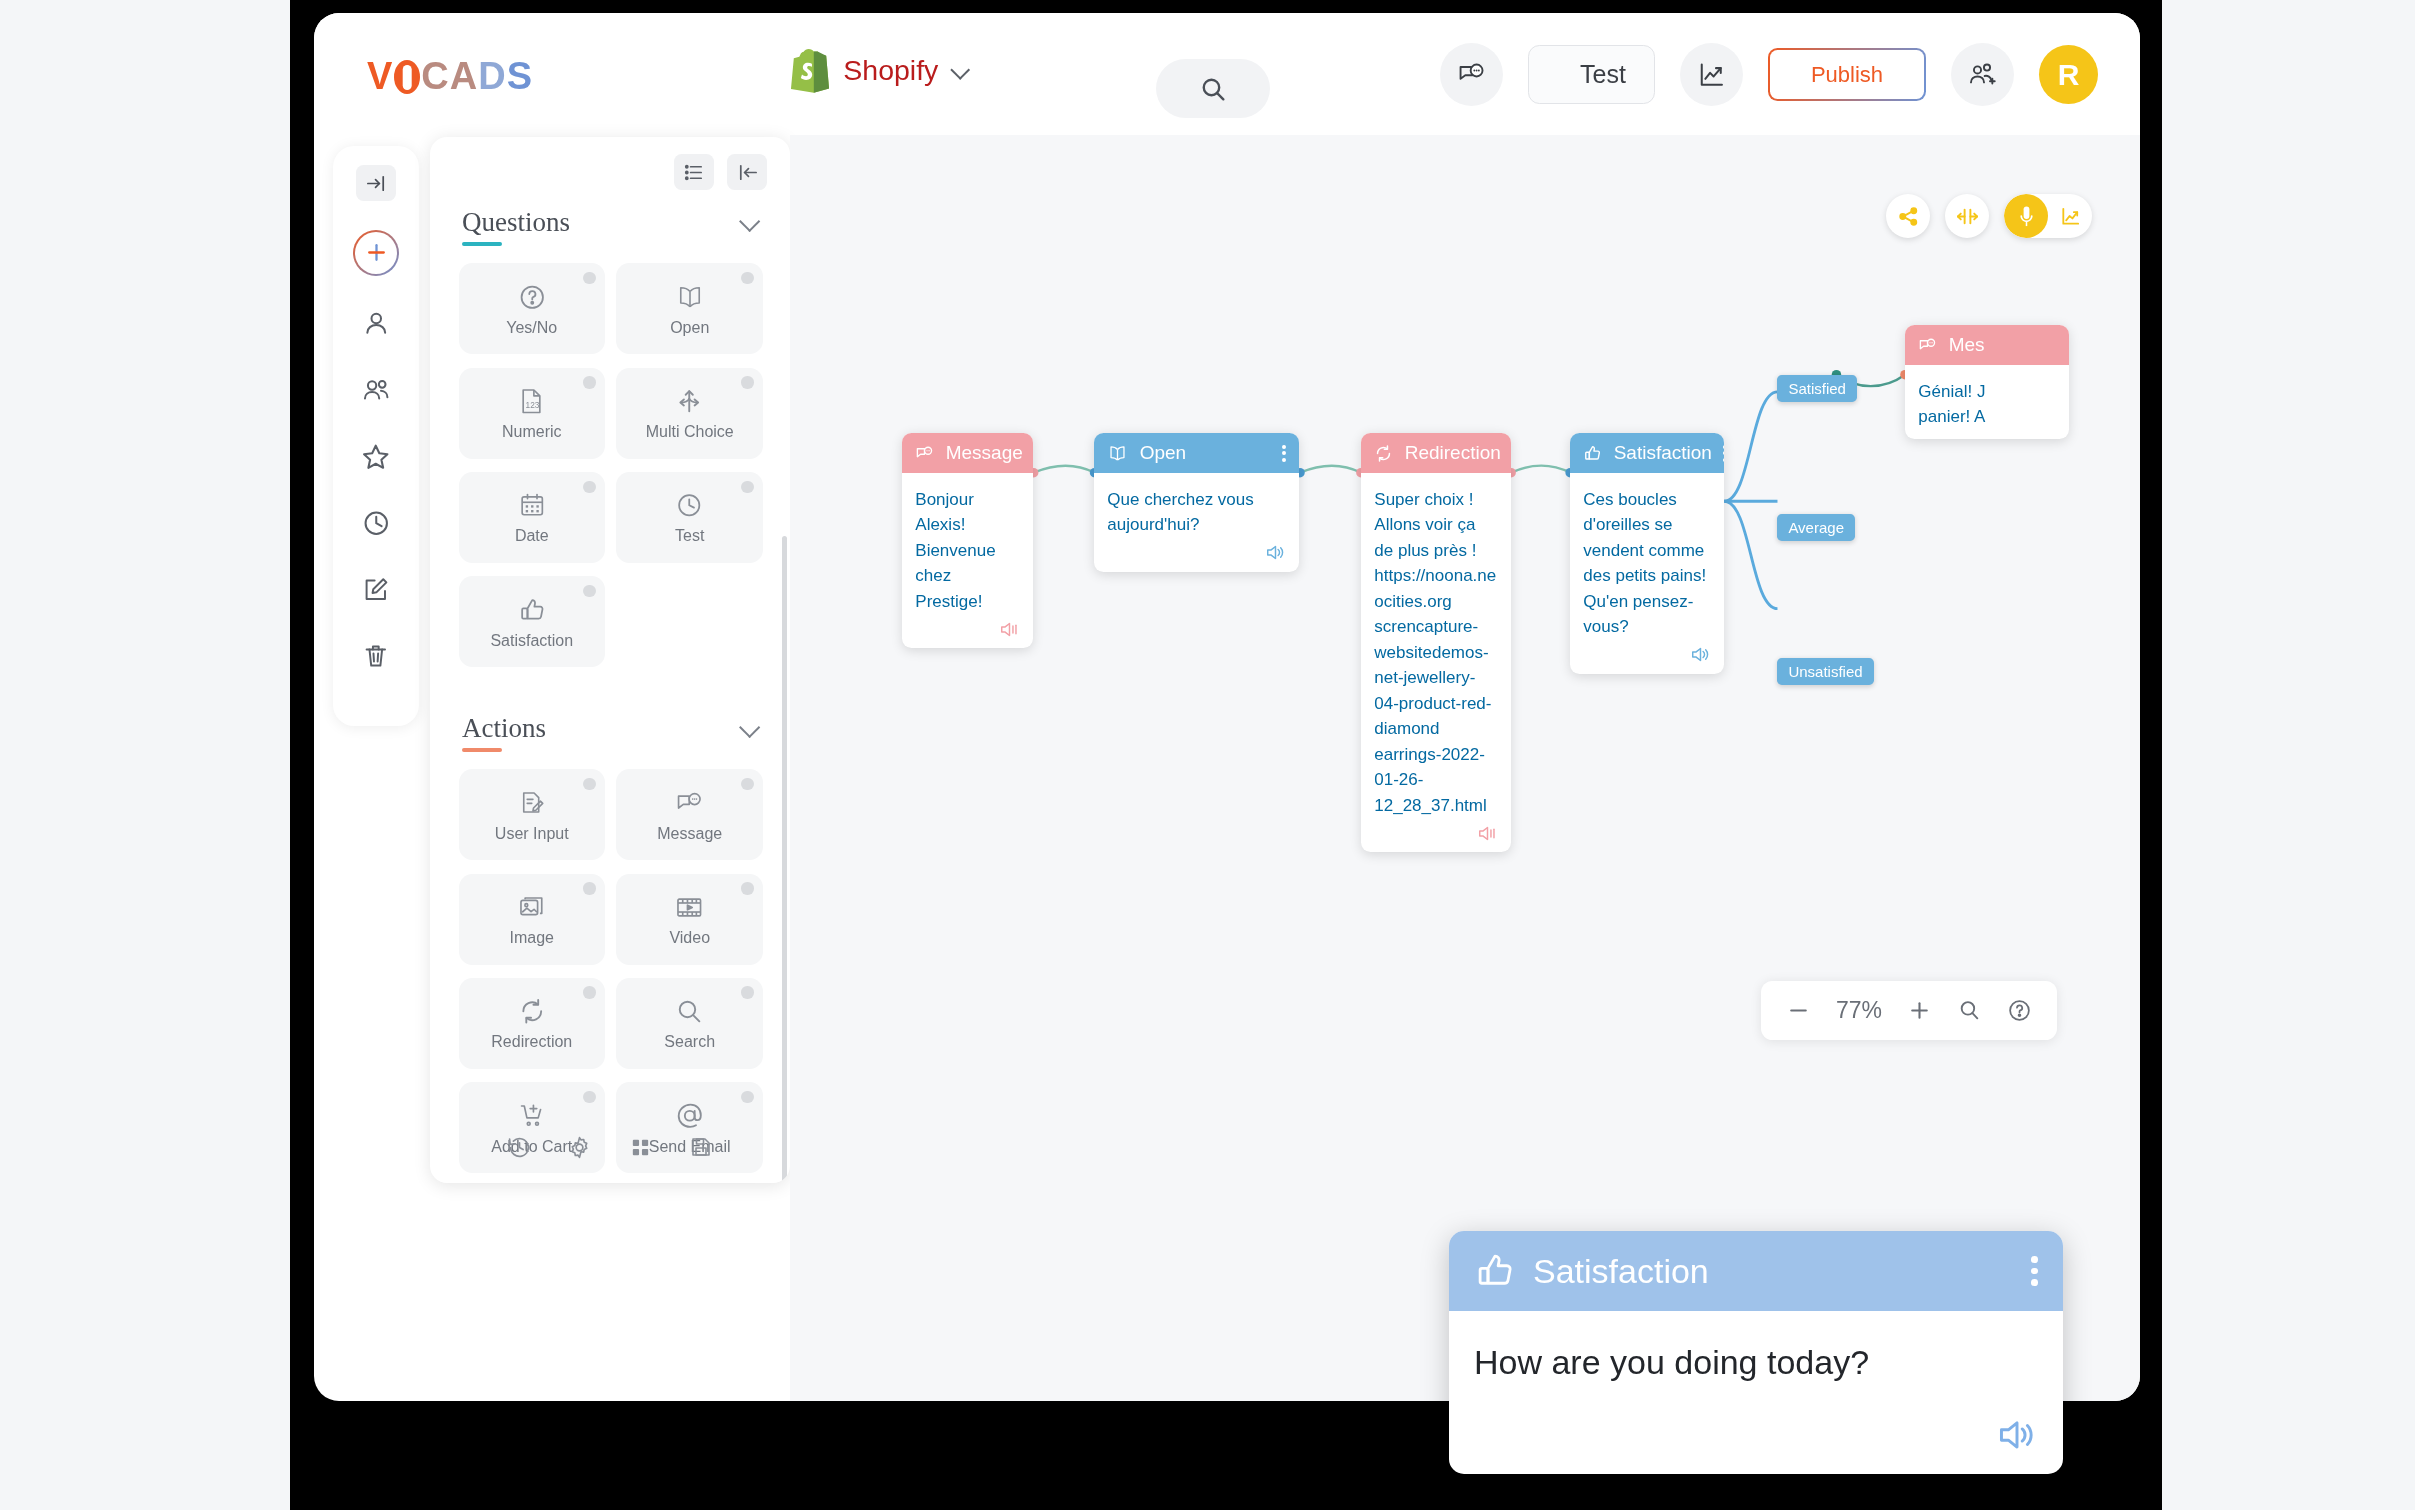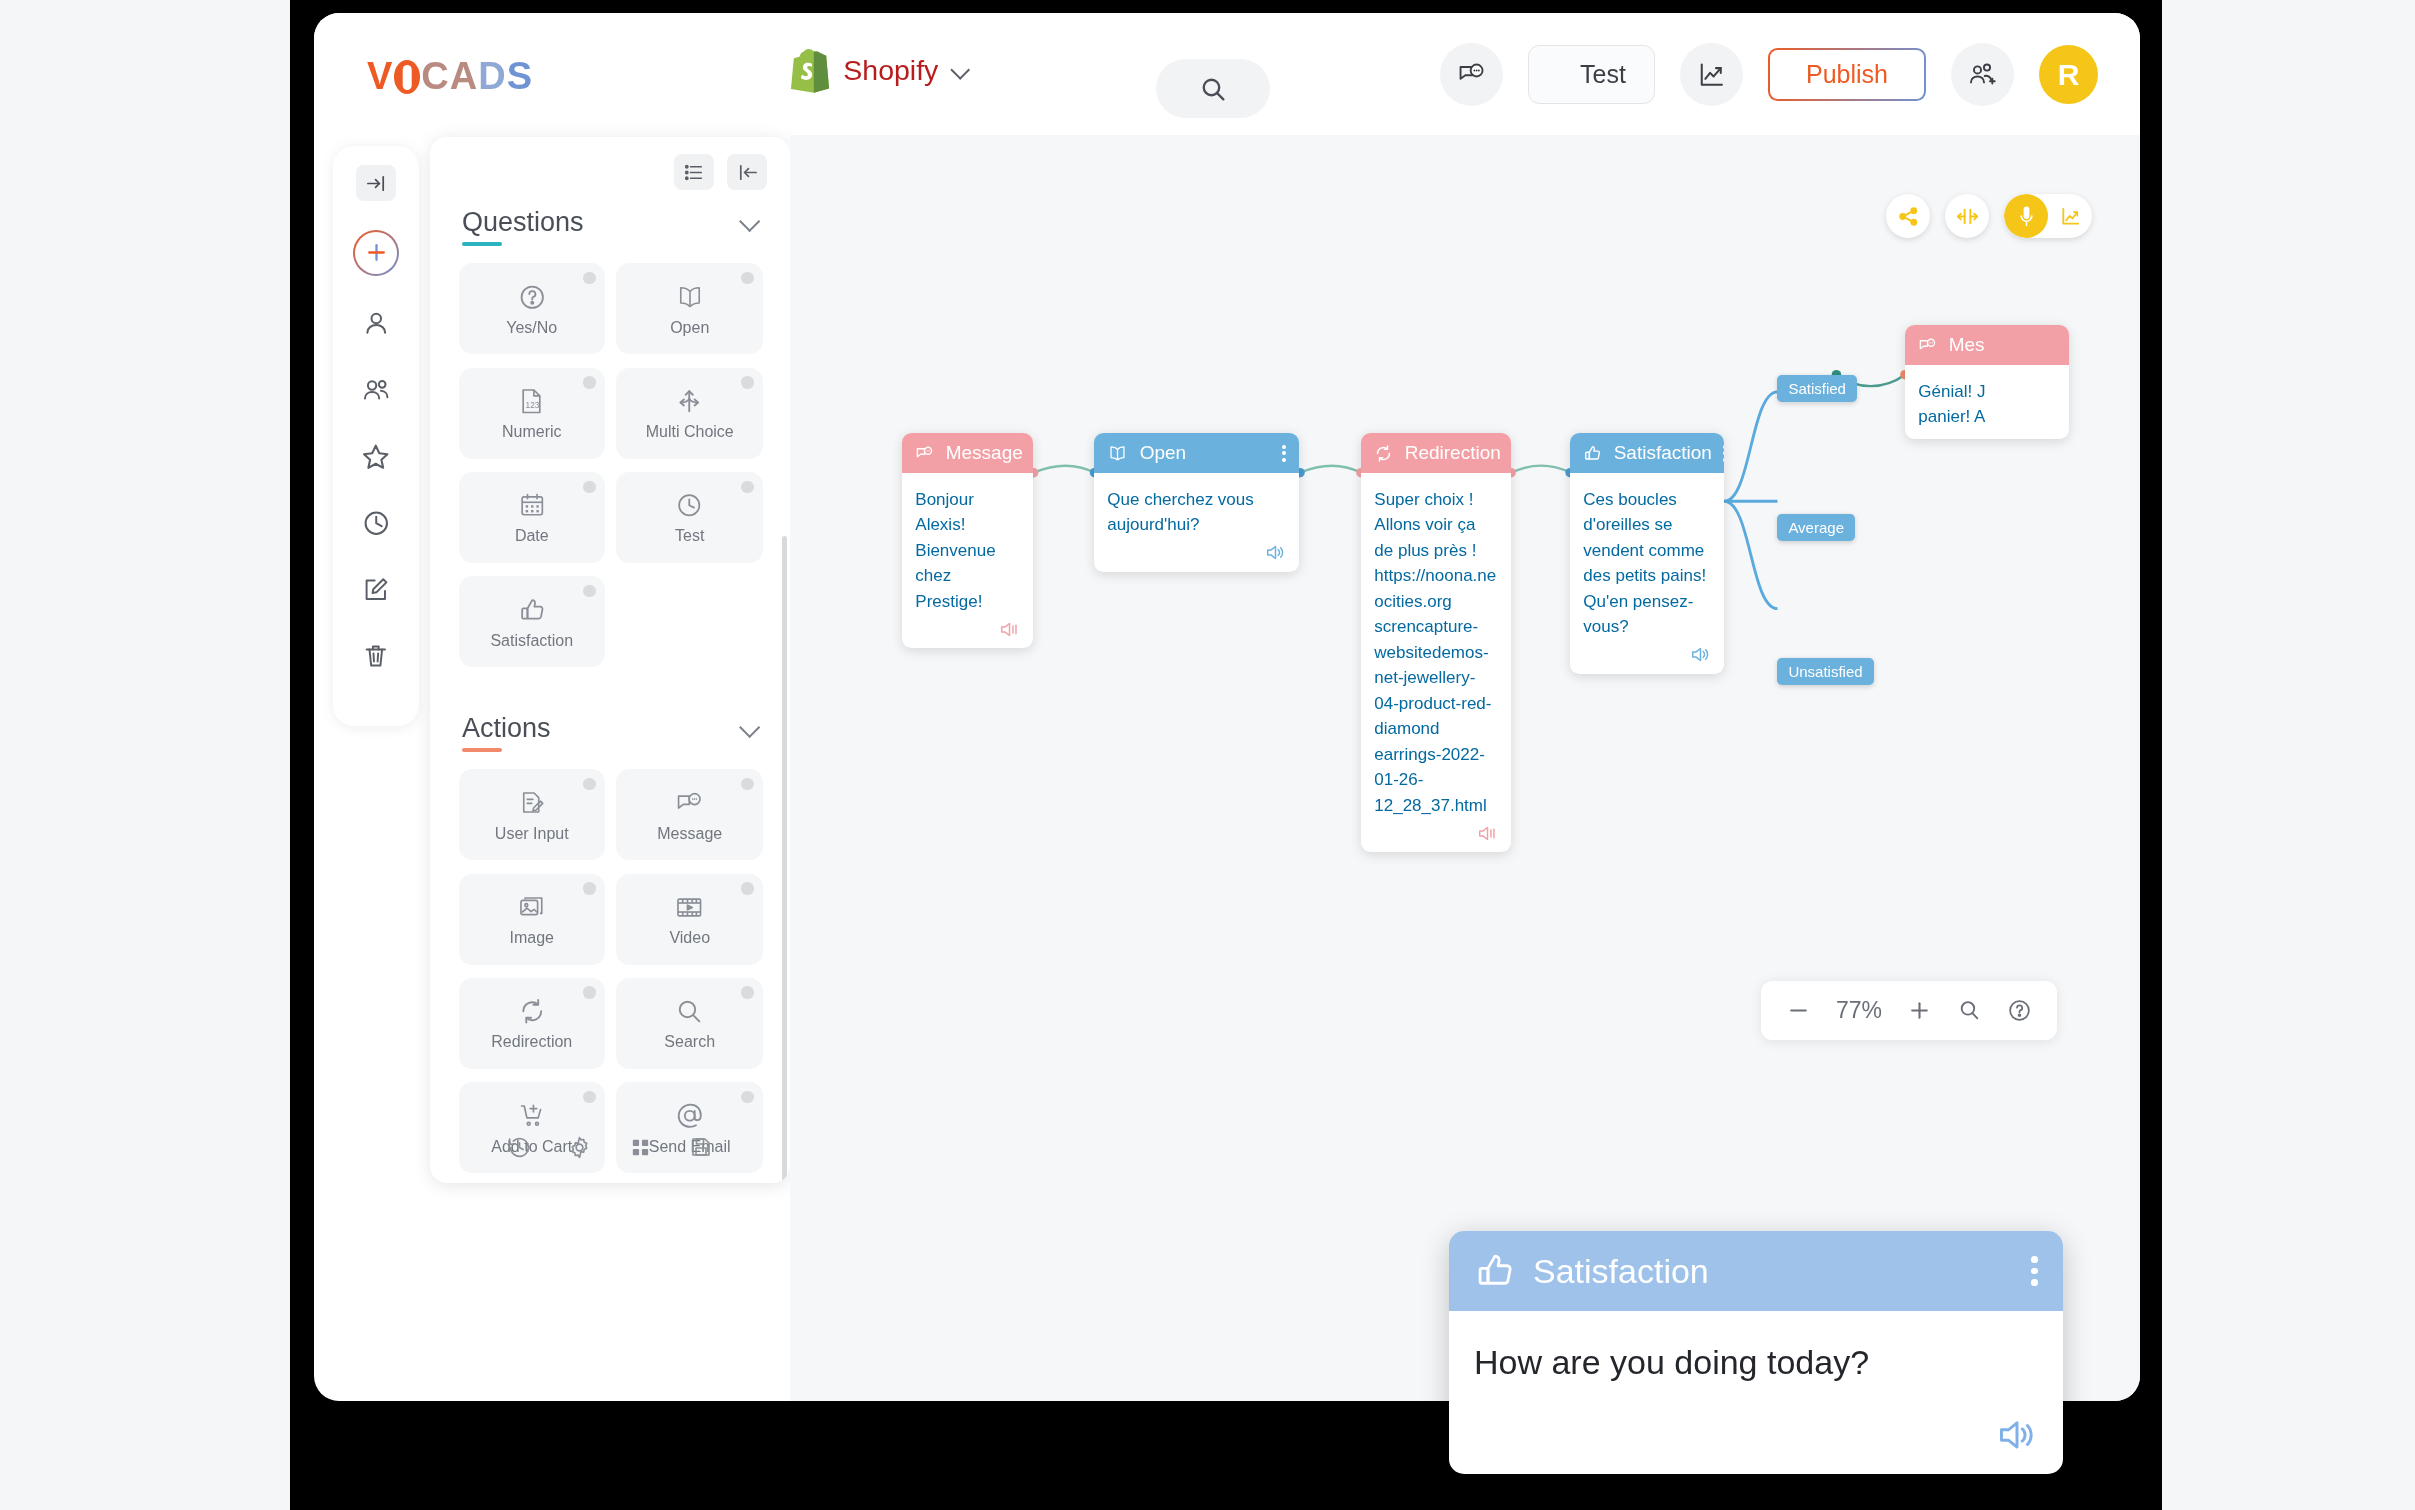--- a/index.html
+++ b/index.html
@@ -79,21 +79,21 @@
   }
   .test-btn {
     width: 127px; height: 59px; border-radius: 11.4px;
     border: 1.4px solid #e2e4e8; background: #fafbfc;
     display: flex; align-items: center; justify-content: center;
     font-size: 25px; color: #3b3f45; cursor: pointer; padding-left: 23px;
   }
   .publish-btn {
     width: 158px; height: 53px; border-radius: 9.5px;
     display: flex; align-items: center; justify-content: center;
-    font-size: 25px; font-weight: 500; color: #ee5a24; cursor: pointer;
+    font-size: 22px; font-weight: 500; color: #ee5a24; cursor: pointer;
     background:
       linear-gradient(#fff,#fff) padding-box,
       linear-gradient(100deg, #ee5a24, #6f93d4) border-box;
     border: 2.4px solid transparent;
   }
   .avatar {
     width: 59px; height: 59px; border-radius: 50%; background: #f5c518;
     display:flex; align-items:center; justify-content:center;
     color:#fff; font-size: 30px; font-weight: 600; cursor: pointer;
   }
@@ -131,20 +131,21 @@
     display:flex; justify-content:flex-end; align-items:center; gap: 13.3px;
     padding: 17px 23px 3.8px 0;
   }
   .pt-btn {
     width: 40px; height: 36px; border-radius: 7.6px; background:#f0f1f3;
     display:flex; align-items:center; justify-content:center; cursor:pointer;
   }
   .sec-head {
     display:flex; align-items:center; justify-content: space-between;
     padding: 13.3px 28.5px 0 32px;
+    font-family: Liberation Serif, serif;
   }
   .sec-title-wrap { position: relative; }
   .sec-title { font-size: 27px; color: #4a4f57; font-weight: 400; }
   .sec-underline { position:absolute; left:0; bottom:-7.6px; width: 40px; height: 3.8px; border-radius:1.9px; }
   .sec-chev { width: 21px; height: 21px; position: relative; cursor: pointer; }
   .sec-chev::after {
     content:""; position:absolute; left:1px; top:1.9px; width:13.3px; height:13.3px;
     border-right: 2.9px solid #7b8089; border-bottom: 2.9px solid #7b8089;
     transform: rotate(45deg);
   }

